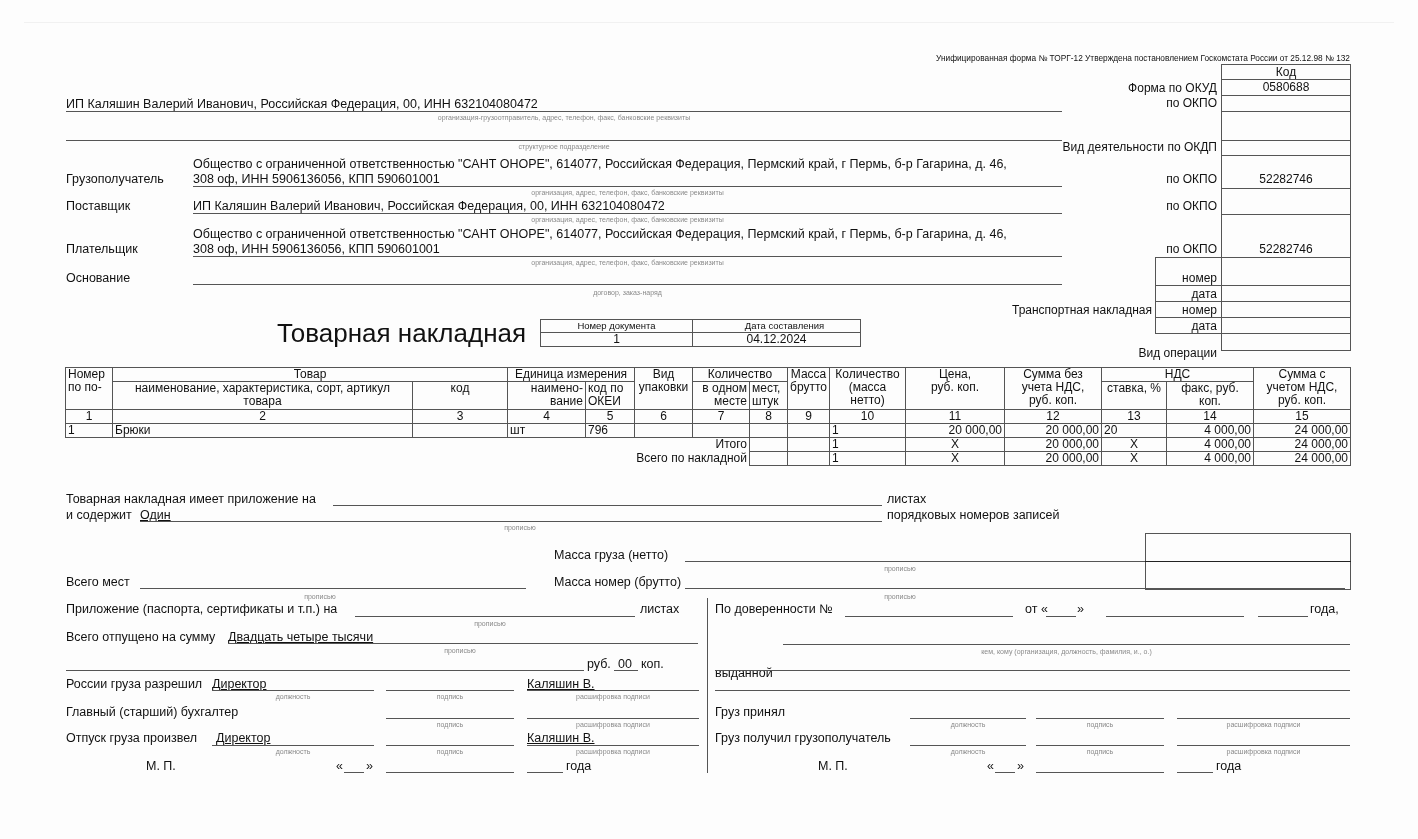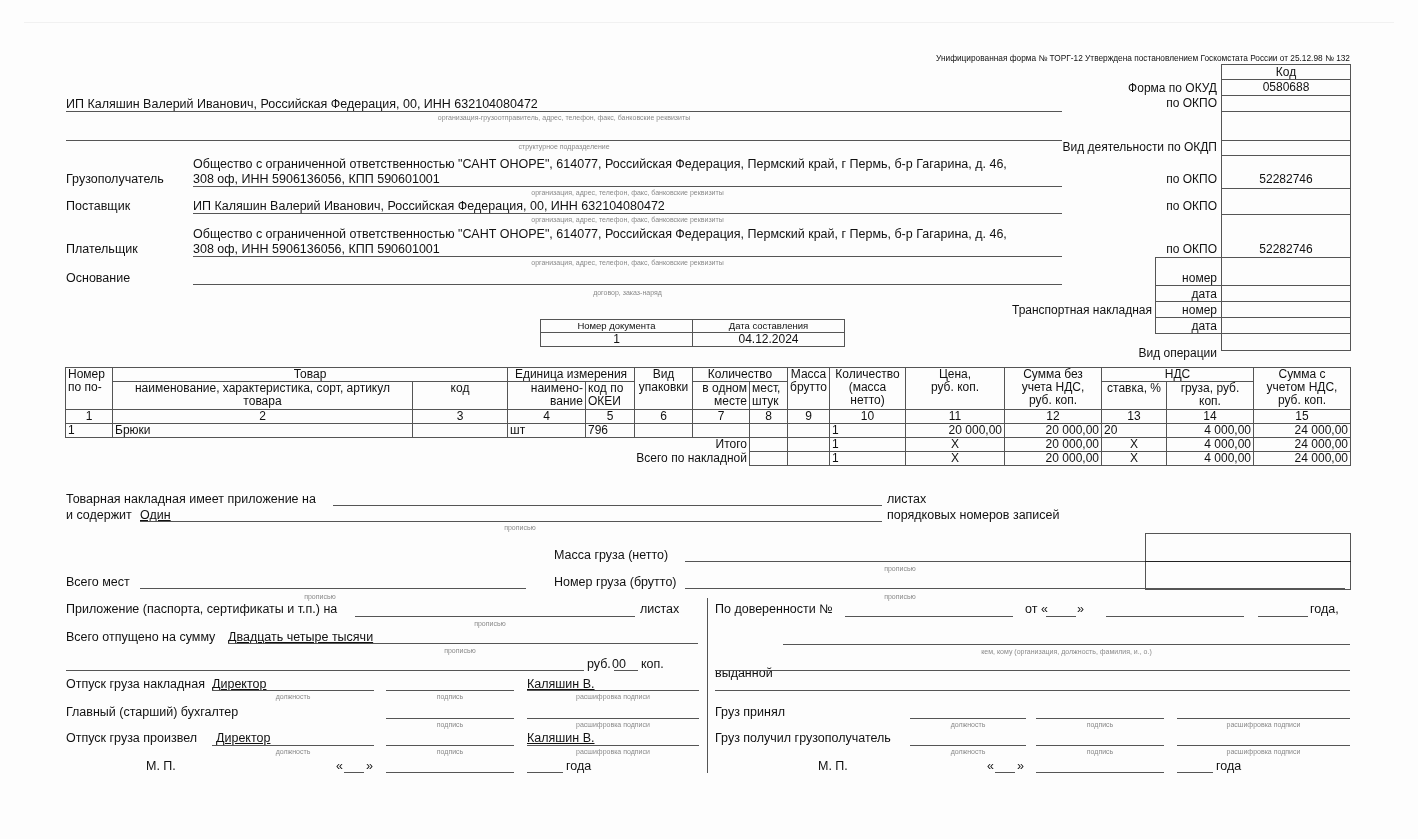--- a/index.html
+++ b/index.html
@@ -7,21 +7,21 @@
          font-family:"Liberation Sans", sans-serif; color:#111; font-size:12px; }
   .page { position:absolute; left:0; top:0; width:1418px; height:839px; }
   .topline { position:absolute; left:24px; top:22px; width:1370px; height:1px; background:#f1f1f1; }
   .abs { position:absolute; white-space:nowrap; }
   .t12 { font-size:12px; line-height:14px; }
   .t13 { font-size:12.5px; line-height:15px; }
   .hint { position:absolute; font-size:7px; color:#8a8a8a; white-space:nowrap; line-height:8px; text-align:center; }
   .line { position:absolute; height:0; border-top:1px solid #555; }
   .line.dark { border-top:1px solid #222; }
   .vline { position:absolute; width:0; border-left:1px solid #555; }
-  .r { text-align:left; }
+  .r { text-align:center; }
   .c { text-align:center; }
   .u { text-decoration:underline; }
   .box { position:absolute; border:1px solid #555; box-sizing:border-box; }
   .title-big { position:absolute; font-size:26px; line-height:30px; white-space:nowrap; }
   table.main { position:absolute; left:65px; top:367px; border-collapse:collapse; table-layout:fixed; }
   table.main td { border:1px solid #555; font-size:12px; line-height:13px; padding:0 2px; text-align:center; vertical-align:top; overflow:hidden; white-space:nowrap; }
   table.main td.l { text-align:left; }
   table.main td.rr { text-align:right; }
   table.main td.nb { border:none; }
   table.docnum { position:absolute; left:540px; top:319px; border-collapse:collapse; }
@@ -87,25 +87,26 @@
   <div class="abs t13" style="left:66px; top:242px;">Плательщик</div>
   <div class="abs t13" style="left:193px; top:227px;">Общество с ограниченной ответственностью "САНТ ОНОРЕ", 614077, Российская Федерация, Пермский край, г Пермь, б-р Гагарина, д. 46,</div>
   <div class="abs t13" style="left:193px; top:242px;">308 оф, ИНН 5906136056, КПП 590601001</div>
   <div class="line" style="left:193px; top:256px; width:869px;"></div>
   <div class="hint" style="left:193px; top:259px; width:869px;">организация, адрес, телефон, факс, банковские реквизиты</div>
 
   <div class="abs t13" style="left:66px; top:271px;">Основание</div>
   <div class="line" style="left:193px; top:284px; width:869px;"></div>
   <div class="hint" style="left:193px; top:289px; width:869px;">договор, заказ-наряд</div>
 
+  <div class="title-big" style="left:277px; top:318px;">Товарная накладная</div>
   <table class="docnum">
     <tbody>
         <tr>
       <td style="width:151px; font-size:9.5px; line-height:12px;">Номер документа</td>
-      <td style="width:151px; font-size:9.5px; line-height:12px;">Дата составления</td>
+      <td style="width:151px; font-size:9.5px; line-height:12px;padding-left:16px;">Дата составления</td>
     </tr>
     <tr>
       <td style="font-size:12px; line-height:13px;">1</td>
       <td style="font-size:12px; line-height:13px;">04.12.2024</td>
     </tr>
   </tbody>
     </table>
 
   <table class="main">
     <colgroup>
@@ -140,21 +141,21 @@
       <td rowspan="3"><span>Сумма с</span><br><span>учетом НДС,</span><br><span>руб. коп.</span></td>
     </tr>
     <tr style="height:14px;margin-top:20px;">
       <td rowspan="2"><span>наименование, характеристика, сорт, артикул</span><br><span>товара</span></td>
       <td rowspan="2">код</td>
       <td rowspan="2" class="rr"><span>наимено-</span><br><span>вание</span></td>
       <td rowspan="2" class="l"><span>код по</span><br><span>ОКЕИ</span></td>
       <td rowspan="2" class="rr"><span>в одном</span><br><span>месте</span></td>
       <td rowspan="2" class="l"><span>мест,</span><br><span>штук</span></td>
       <td rowspan="2">ставка, %</td>
-      <td rowspan="2"><span>груза, руб.</span><br><span>коп.</span></td>
+      <td rowspan="2"><span>факс, руб.</span><br><span>коп.</span></td>
     </tr>
     <tr style="height:14px;">
       <td class="l" style="border-top:none;"></td>
     </tr>
     <tr style="height:13px;">
       <td>1</td>
       <td>2</td>
       <td>3</td>
       <td>4</td>
       <td>5</td>
@@ -219,42 +220,42 @@
   <div class="line" style="left:140px; top:521px; width:742px;"></div>
   <div class="abs t13" style="left:887px; top:508px;">порядковых номеров записей</div>
   <div class="hint" style="left:440px; top:524px; width:160px;">прописью</div>
 
   <div class="abs t13" style="left:554px; top:548px;">Масса груза (нетто)</div>
   <div class="line" style="left:685px; top:561px; width:660px;"></div>
   <div class="hint" style="left:860px; top:565px; width:80px;">прописью</div>
   <div class="abs t13" style="left:66px; top:575px;">Всего мест</div>
   <div class="line" style="left:140px; top:588px; width:386px;"></div>
   <div class="hint" style="left:280px; top:593px; width:80px;">прописью</div>
-  <div class="abs t13" style="left:554px; top:575px;">Номер груза (брутто)</div>
+  <div class="abs t13" style="left:554px; top:575px;">Масса номер (брутто)</div>
   <div class="line" style="left:685px; top:588px; width:660px;"></div>
   <div class="hint" style="left:860px; top:593px; width:80px;">прописью</div>
   <div class="box" style="left:1145px; top:533px; width:206px; height:57px;"></div>
   <div class="line dark" style="left:1145px; top:561px; width:206px;"></div>
 
   <div class="abs t13" style="left:66px; top:602px;">Приложение (паспорта, сертификаты и т.п.) на</div>
   <div class="line" style="left:355px; top:616px; width:280px;"></div>
   <div class="abs t13" style="left:640px; top:602px;">листах</div>
   <div class="hint" style="left:450px; top:620px; width:80px;">прописью</div>
 
   <div class="abs t13" style="left:66px; top:630px;">Всего отпущено на сумму</div>
   <div class="abs t13 u" style="left:228px; top:630px;">Двадцать четыре тысячи</div>
   <div class="line" style="left:228px; top:643px; width:470px;"></div>
   <div class="hint" style="left:420px; top:647px; width:80px;">прописью</div>
   <div class="line" style="left:66px; top:670px; width:518px;"></div>
   <div class="abs t13" style="left:587px; top:657px;">руб.</div>
   <div class="abs t13 r" style="left:612px; top:657px; width:26px;">00</div>
   <div class="line" style="left:614px; top:670px; width:24px;"></div>
   <div class="abs t13" style="left:641px; top:657px;">коп.</div>
 
-  <div class="abs t13" style="left:66px; top:677px;">Отпуск груза накладная</div>
+  <div class="abs t13" style="left:66px; top:677px;">России груза разрешил</div>
   <div class="abs t13 u" style="left:212px; top:677px;">Директор</div>
   <div class="line" style="left:212px; top:690px; width:162px;"></div>
   <div class="hint" style="left:212px; top:693px; width:162px;">должность</div>
   <div class="line" style="left:386px; top:690px; width:128px;"></div>
   <div class="hint" style="left:386px; top:693px; width:128px;">подпись</div>
   <div class="abs t13 u" style="left:527px; top:677px;">Каляшин В.</div>
   <div class="line" style="left:527px; top:690px; width:172px;"></div>
   <div class="hint" style="left:527px; top:693px; width:172px;">расшифровка подписи</div>
 
   <div class="abs t13" style="left:66px; top:705px;">Главный (старший) бухгалтер</div>

